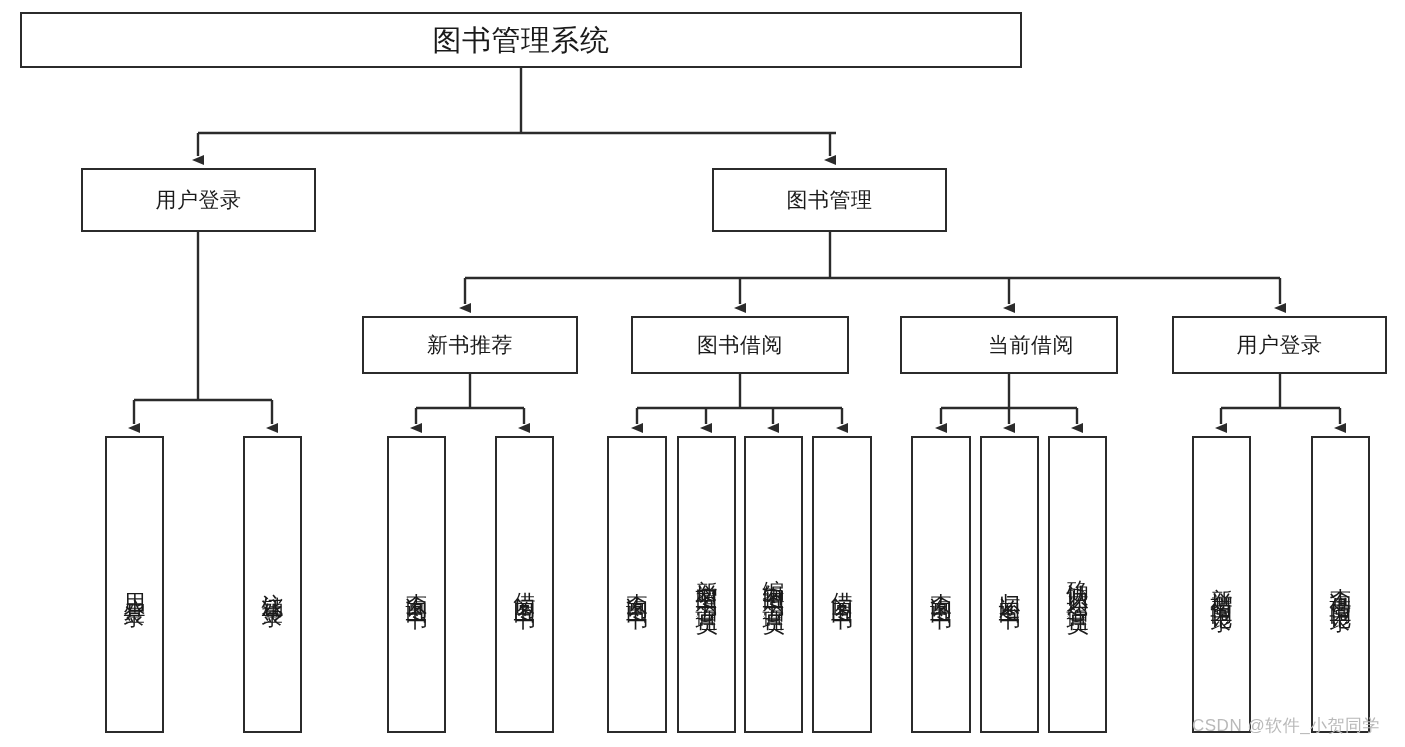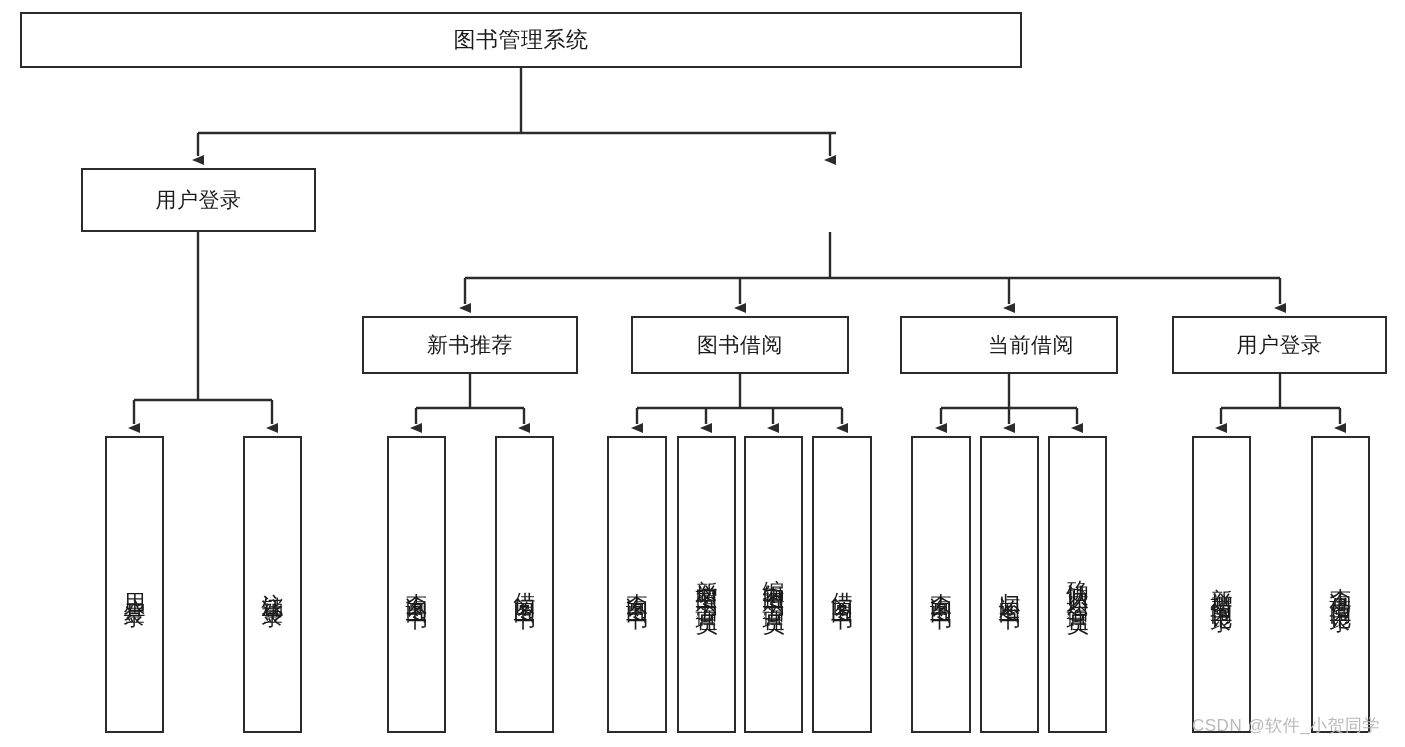--- a/index.html
+++ b/index.html
@@ -33,21 +33,21 @@
   .node .lbl{
     display:block;
     text-align:center;
     line-height:1.06;
     letter-spacing:0.5px;
   }
   
   .node.h .lbl{
     font-size:21px;
   }
-  .node.root .lbl{ font-size:22px; }
+  .node.root .lbl{ font-size:29px; }
   
   .node.v{
     align-items:center;
     justify-content:center;
   }
   .node.v .lbl{
     writing-mode:vertical-rl;
     text-orientation:upright;
     font-size:22px;
     line-height:1.0;
@@ -120,20 +120,23 @@
   </svg>
 
   <div class="node h root" style="left:20px; top:12px; width:1002px; height:56px;">
     <span class="lbl">图书管理系统</span>
   </div>
 
   <div class="node h" style="left:81px; top:168px; width:235px; height:64px;">
     <span class="lbl">用户登录</span>
   </div>
 
+  <div class="node h" style="left:712px; top:168px; width:235px; height:64px;">
+    <span class="lbl">图书管理</span>
+  </div>
 
   <div class="node h" style="left:631px; top:316px; width:218px; height:58px;">
     <span class="lbl">图书借阅</span>
   </div>
 
   <div class="node h" style="left:362px; top:316px; width:216px; height:58px;">
     <span class="lbl">新书推荐</span>
   </div>
 
   <div class="node h" style="left:900px; top:316px; width:218px; height:58px;padding-left:44px;">

